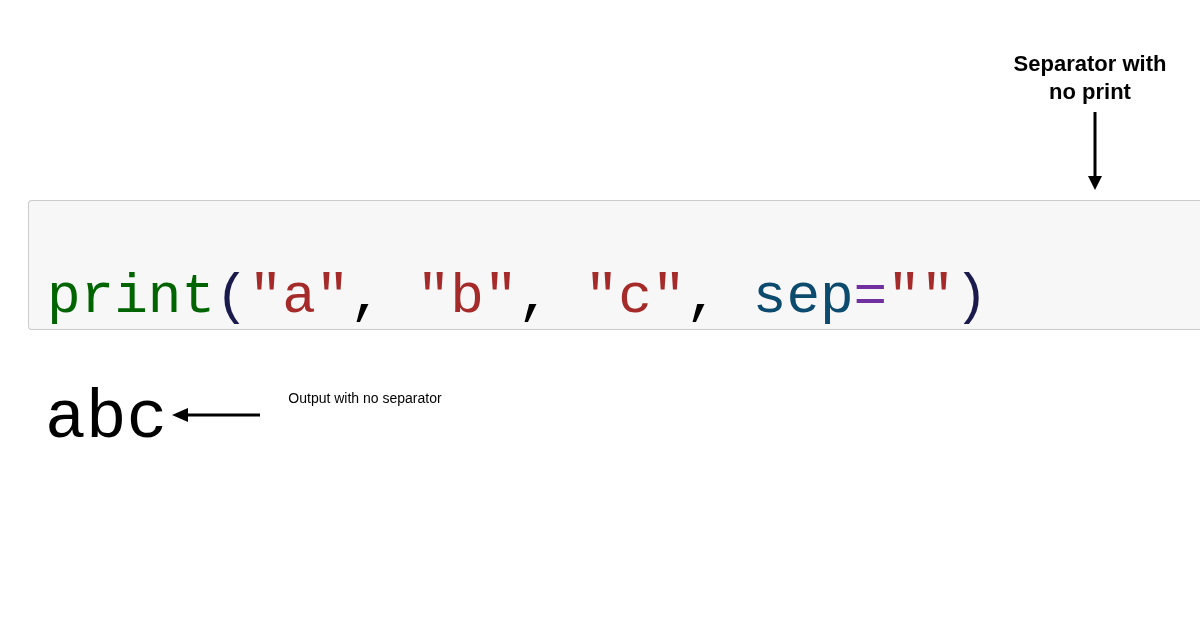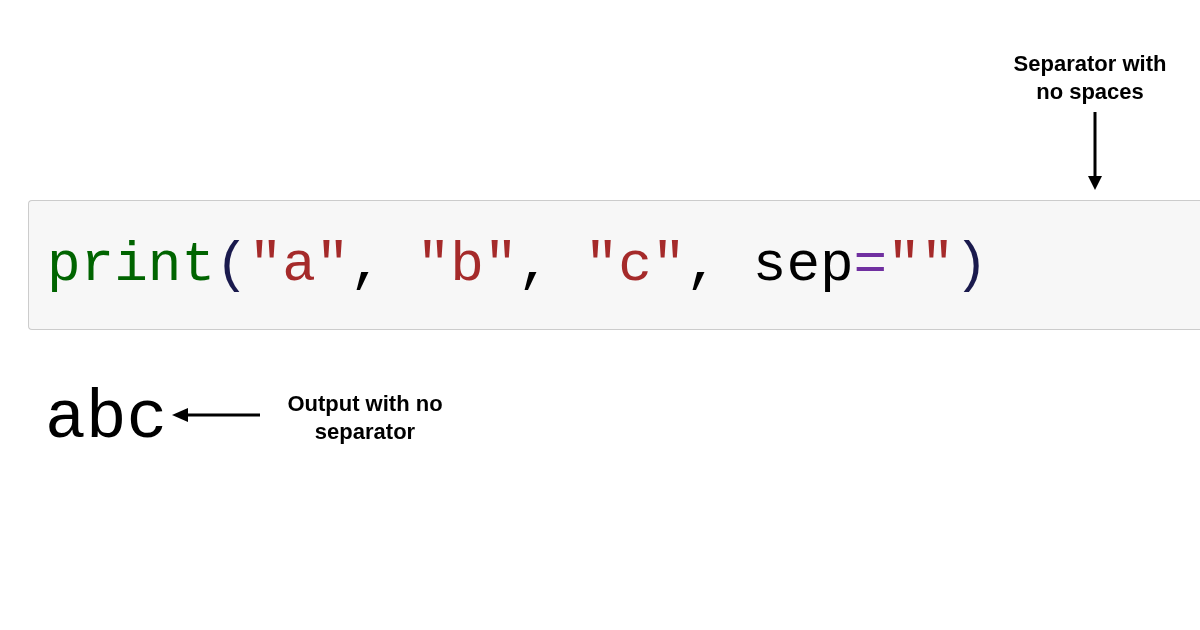--- a/index.html
+++ b/index.html
@@ -34,62 +34,62 @@
       position: absolute;
       top: 200px;
       left: 28px;
       right: 0;
       height: 130px;
       background: #f7f7f7;
       border: 1px solid #ccc;
       border-right: none;
       border-radius: 4px 0 0 4px;
       display: flex;
-      align-items: center;
+      align-items: flex-end;
       padding-left: 18px;
       font-family: "Courier New", Consolas, monospace;
       font-size: 56px;
       white-space: pre;
     }
     .c-func { color: #006400; }
     .c-paren { color: #1a1a4d; }
     .c-str { color: #a52a2a; }
     .c-comma { color: #000; }
     .c-space { color: #000; }
-    .c-param { color: #000000; }
+    .c-param { color: #0c4a6e; }
     .c-eq { color: #7030a0; }
     .output-text {
       position: absolute;
       top: 380px;
       left: 45px;
       font-family: "Courier New", Consolas, monospace;
       font-size: 68px;
       color: #000;
     }
     .arrow-left {
       position: absolute;
       top: 405px;
       left: 170px;
     }
     .annotation-bottom {
       position: absolute;
       top: 390px;
       left: 265px;
       width: 200px;
       text-align: center;
-      font-weight: bold;
-      font-size: 22px;
+      font-weight: normal;
+      font-size: 14px;
       color: #000;
       line-height: 1.25;
     }
   </style>
 </head>
 <body>
 
-<div class="annotation-top">Separator with no spaces</div>
+<div class="annotation-top">Separator with no print</div>
 
 <svg class="arrow-down" width="20" height="80" viewBox="0 0 20 80">
   <line x1="10" y1="0" x2="10" y2="68" stroke="#000" stroke-width="3"></line>
   <polygon points="10,78 3,64 17,64" fill="#000"></polygon>
 </svg>
 
 <div class="code-box">
   <span class="c-func">print</span><span class="c-paren">(</span><span class="c-str">"a"</span><span class="c-comma">,</span><span class="c-space"> </span><span class="c-str">"b"</span><span class="c-comma">,</span><span class="c-space"> </span><span class="c-str">"c"</span><span class="c-comma">,</span><span class="c-space"> </span><span class="c-param">sep</span><span class="c-eq">=</span><span class="c-str">""</span><span class="c-paren">)</span>
 </div>
 

